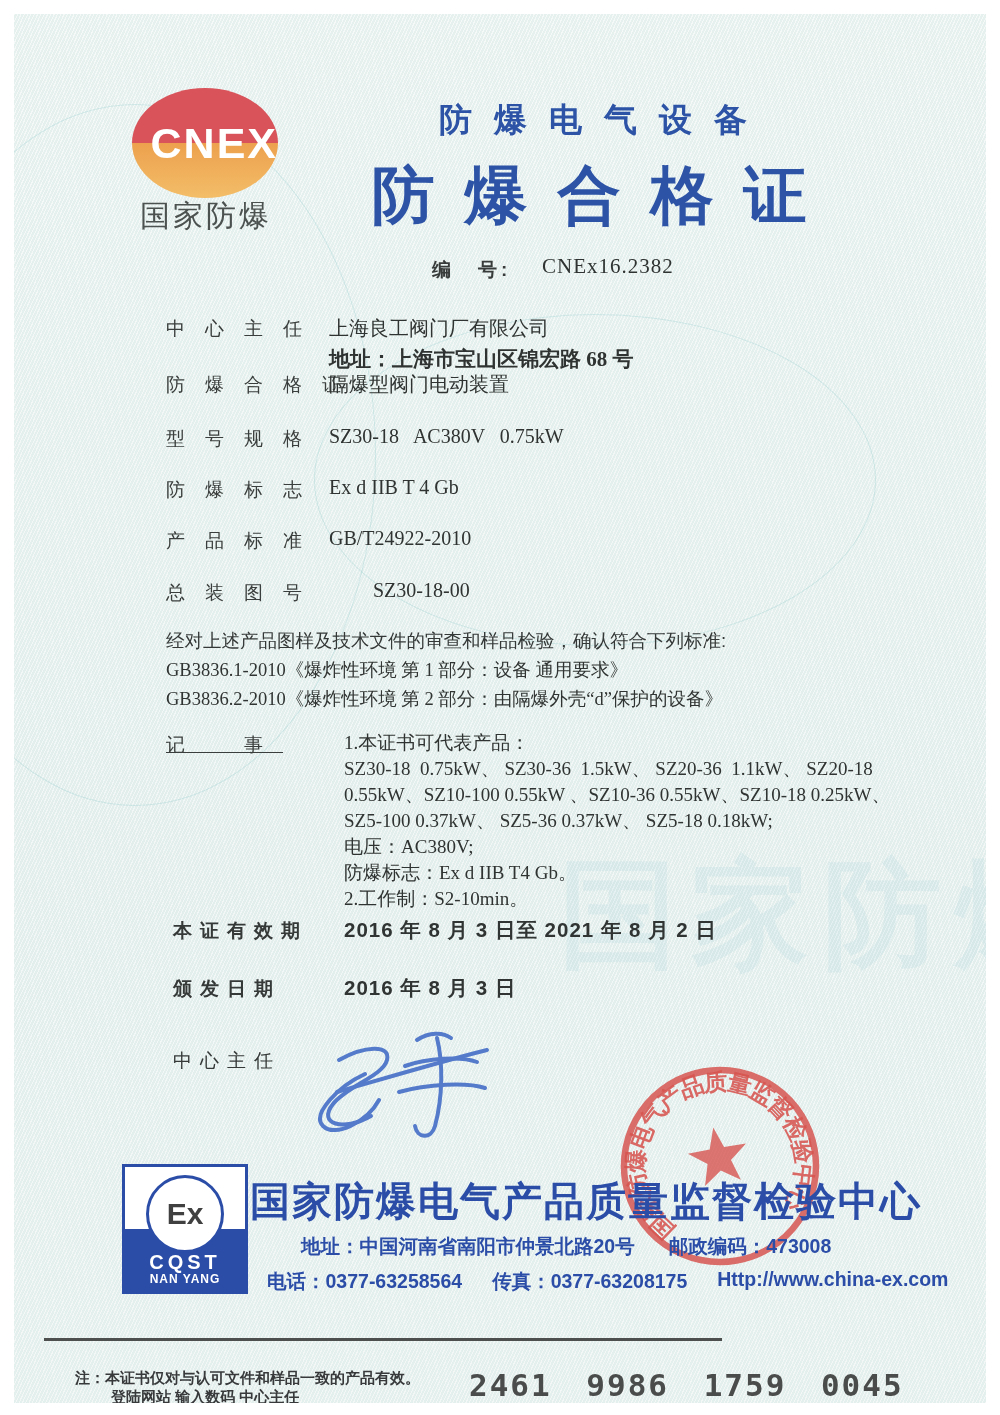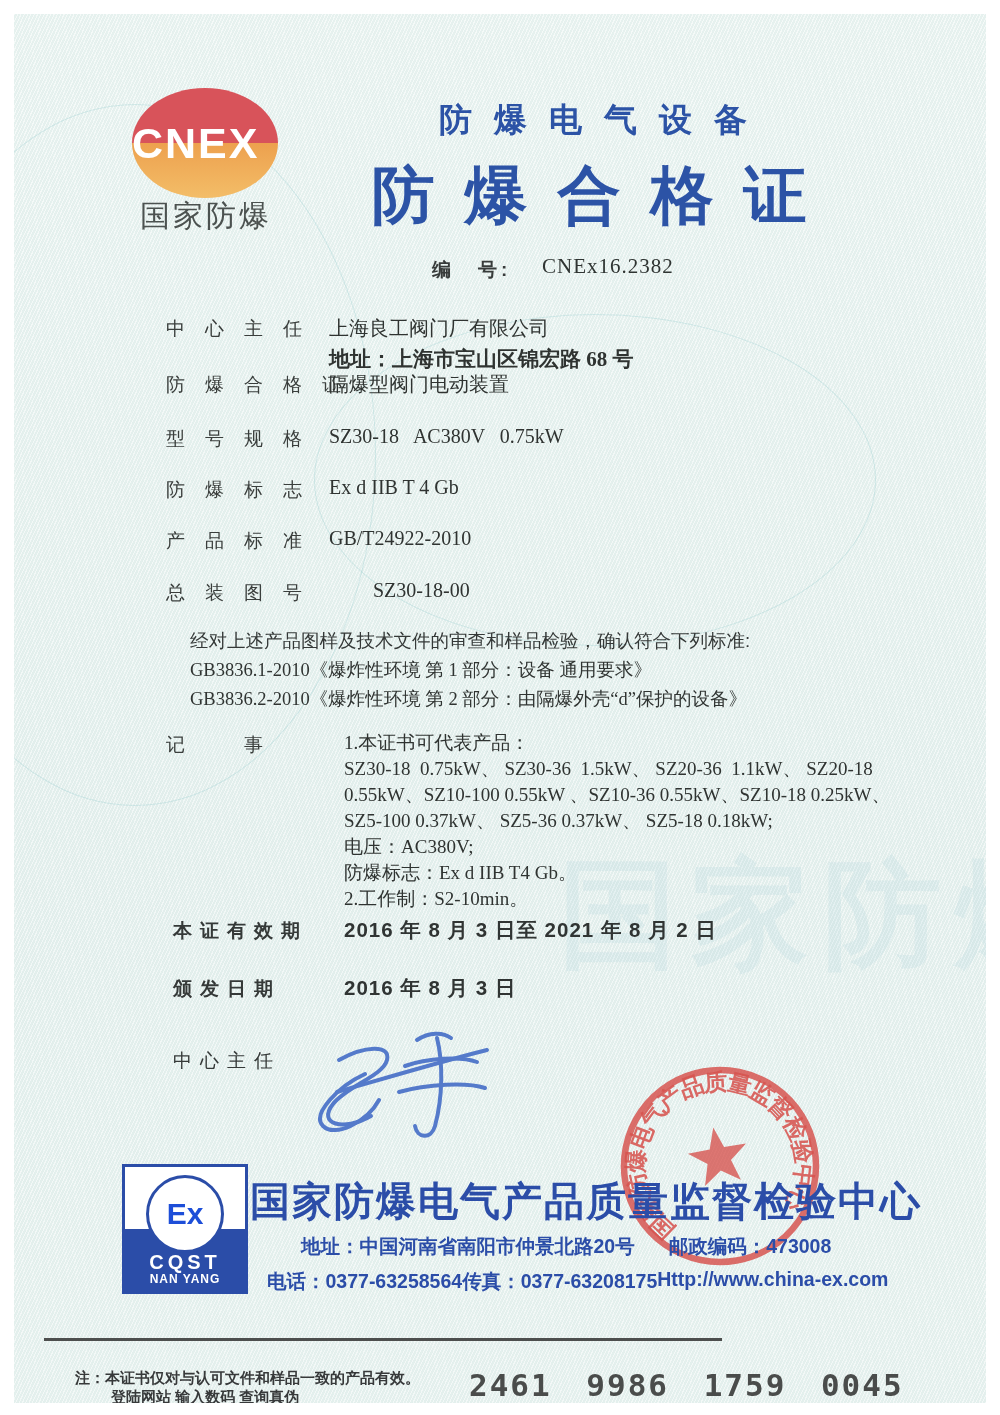--- a/index.html
+++ b/index.html
@@ -12,60 +12,60 @@
           linear-gradient(180deg,#edf5f3 0%,#e7f1ef 60%,#eaf3f1 100%);}
   .abs{position:absolute;}
   
   .gui{position:absolute;border:1px solid rgba(110,185,190,.22);border-radius:50%;}
   
   .wm{position:absolute;left:545px;top:822px;font:700 118px "Liberation Sans",sans-serif;
       letter-spacing:14px;color:rgba(150,195,210,.14);white-space:nowrap;}
   
   .oval{left:118px;top:74px;width:146px;height:110px;border-radius:50%;
         background:linear-gradient(180deg,#d8535a 0%,#d8535a 50%,#eda14e 50%,#f3bd68 100%);
-        display:flex;align-items:center;justify-content:flex-start;}
+        display:flex;align-items:center;justify-content:flex-end;}
   .oval span{font:700 43px "Liberation Sans",sans-serif;color:#ffffff;letter-spacing:2px;}
   .logo-cap{left:104px;top:182px;width:176px;text-align:center;
             font:400 30px "Liberation Sans",sans-serif;color:#4c5250;letter-spacing:3px;}
   
   .tblock{left:290px;top:84px;width:600px;text-align:center;}
   .subtitle{font:700 33px "Liberation Sans",sans-serif;color:#2c53a6;letter-spacing:22px;white-space:nowrap;}
   .title{margin-top:10px;font:700 63px "Liberation Sans",sans-serif;color:#2c53a6;letter-spacing:30px;white-space:nowrap;}
   
   .certno-l{left:418px;top:243px;font:600 19px "Liberation Sans",sans-serif;color:#373b3a;letter-spacing:4px;white-space:pre;}
   .certno-v{left:528px;top:240px;font:400 21px "Liberation Serif",serif;color:#2f3432;letter-spacing:1px;}
   
   .lbl{font:400 19px "Liberation Sans",sans-serif;color:#3a3e3c;letter-spacing:20px;white-space:pre;}
   .lbl2{font:600 19px "Liberation Sans",sans-serif;color:#353938;letter-spacing:8px;white-space:pre;padding-left:7px;}
   .val{font:400 20px "Liberation Serif",serif;color:#2f3331;white-space:pre;}
   .vsans{font:700 20.5px "Liberation Sans",sans-serif;color:#303433;letter-spacing:1px;white-space:pre;}
   .stmt{left:152px;top:612px;width:740px;}
-  .stmt div{line-height:29.5px;white-space:pre;margin-left:24px;}
+  .stmt div{line-height:29.5px;white-space:pre;}
   .stmt-intro{font:400 18.5px "Liberation Sans",sans-serif;color:#343837;}
   .stmt-std{font:400 18.5px "Liberation Serif",serif;color:#30343* ;color:#303432;}
   .rlines{left:330px;top:716px;width:640px;}
   .rlines div{line-height:28.8px;font:400 19px "Liberation Serif",serif;color:#2f3331;white-space:pre;}
   
   .sig{left:295px;top:1008px;}
   
   .seal{left:596px;top:1042px;transform:rotate(-10deg);opacity:.9;}
   
   .cq{left:108px;top:1150px;width:120px;height:124px;border:3.5px solid #2b4da8;background:#fff;}
   .cq-bottom{position:absolute;left:0;right:0;top:62px;bottom:0;background:#2b4da8;}
   .cq-circle{position:absolute;left:21px;top:8px;width:72px;height:72px;border-radius:50%;
              background:#fff;border:3.5px solid #2b4da8;display:flex;align-items:center;justify-content:center;
-             font:700 30px "Liberation Sans",sans-serif;color:#1d4ed8;}
+             font:700 30px "Liberation Sans",sans-serif;color:#404040;}
   .cq-cqst{position:absolute;left:0;right:0;top:84px;text-align:center;color:#fff;
            font:700 20px "Liberation Sans",sans-serif;letter-spacing:4px;}
   .cq-ny{position:absolute;left:0;right:0;top:105px;text-align:center;color:#fff;
          font:700 12px "Liberation Sans",sans-serif;letter-spacing:1px;}
   .orgname{left:236px;top:1160px;width:740px;font:700 40px "Liberation Sans",sans-serif;
            color:#2b4da8;letter-spacing:2px;white-space:nowrap;}
   .faddr{left:287px;top:1219px;display:flex;gap:34px;font:700 19.5px "Liberation Sans",sans-serif;color:#2b4da8;white-space:pre;}
-  .fphone{left:253px;top:1254px;display:flex;font:700 19.5px "Liberation Sans",sans-serif;color:#2b4da8;white-space:pre;}
+  .fphone{left:253px;top:1254px;display:flex;gap:30px;font:700 19.5px "Liberation Sans",sans-serif;color:#2b4da8;white-space:pre;}
   
   .divider{left:30px;top:1324px;width:678px;height:3px;background:#4d4f4e;}
   .note{left:36px;top:1338px;font:600 15px "Liberation Sans",sans-serif;color:#37393a;white-space:pre;}
   .note .hint{margin-left:36px;}
   .code{left:455px;top:1353px;font:700 31px "DejaVu Sans Mono",monospace;color:#4a4c4b;
         letter-spacing:2px;word-spacing:14px;white-space:pre;}
   .query{left:756px;top:1371px;font:400 15px "Liberation Sans",sans-serif;color:#454747;white-space:pre;}
 </style>
 </head>
 <body>
@@ -109,21 +109,21 @@
 
     <div class="abs lbl" style="left:152px;top:566px;">总装图号</div>
     <div class="abs val" style="left:315px;top:565px;margin-left:44px;">SZ30-18-00</div>
 
     <div class="abs stmt">
       <div class="stmt-intro">经对上述产品图样及技术文件的审查和样品检验，确认符合下列标准:</div>
       <div class="stmt-std">GB3836.1-2010《爆炸性环境 第 1 部分：设备 通用要求》</div>
       <div class="stmt-std">GB3836.2-2010《爆炸性环境 第 2 部分：由隔爆外壳“d”保护的设备》</div>
     </div>
 
-    <div class="abs lbl" style="left:152px;top:718px;">记　事</div>
+    <div class="abs lbl" style="left:152px;top:718px;text-decoration:underline;">记　事</div>
     <div class="abs rlines">
       <div>1.本证书可代表产品：</div>
       <div>SZ30-18  0.75kW、 SZ30-36  1.5kW、 SZ20-36  1.1kW、 SZ20-18</div>
       <div>0.55kW、SZ10-100 0.55kW 、SZ10-36 0.55kW、SZ10-18 0.25kW、</div>
       <div>SZ5-100 0.37kW、 SZ5-36 0.37kW、 SZ5-18 0.18kW;</div>
       <div>电压：AC380V;</div>
       <div>防爆标志：Ex d IIB T4 Gb。</div>
       <div>2.工作制：S2-10min。</div>
     </div>
 
@@ -174,21 +174,21 @@
 
     <div class="abs fphone">
       <span><span>电话：</span><span>0377-63258564</span></span>
       <span><span>传真：</span><span>0377-63208175</span></span>
       <span>Http://www.china-ex.com</span>
     </div>
 
     <div class="abs divider"></div>
     <div class="abs note">
       <span>注：本证书仅对与认可文件和样品一致的产品有效。</span>
-      <span class="hint">登陆网站 输入数码 查询真伪</span>
+      <span class="hint">登陆网站 输入数码 中心主任</span>
     </div>
     <div class="abs code">2461 9986 1759 0045</div>
     <div class="abs query">
       <span>查询方式：</span><span>www.china-ex.com</span>
     </div>
 
   </div>
 </div>
 
 </body></html>

